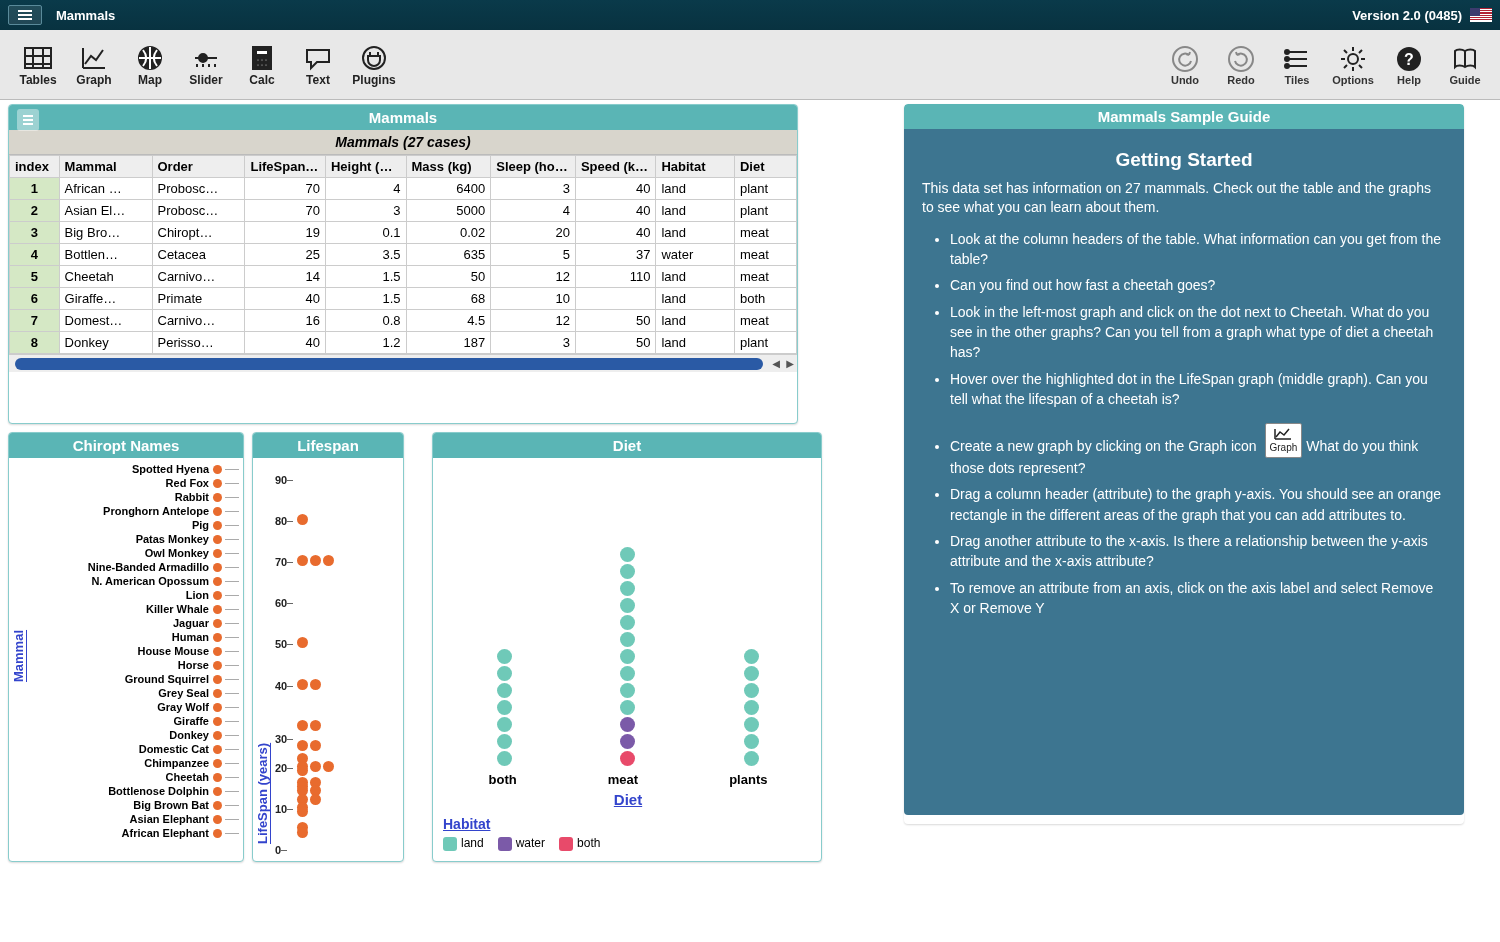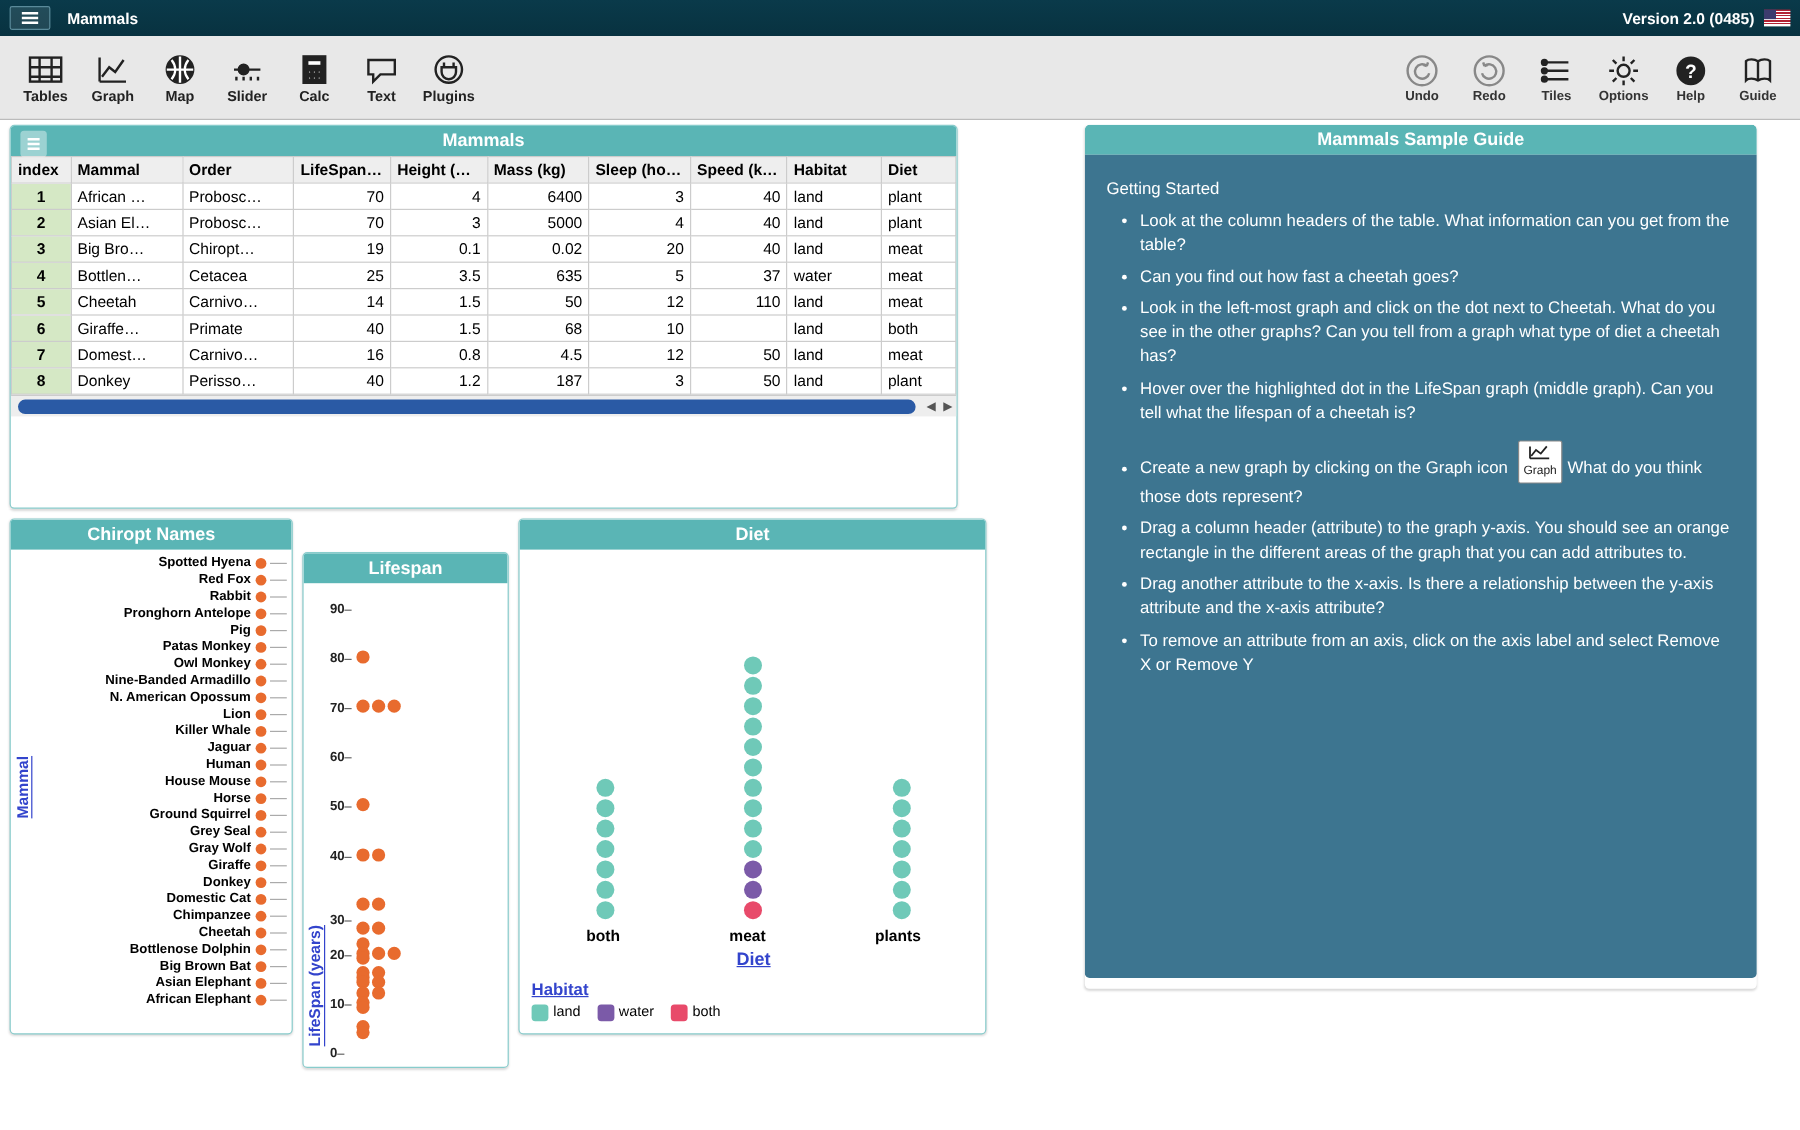--- a/index.html
+++ b/index.html
@@ -32,21 +32,21 @@
 .hscroll { display:flex; align-items:center; background:#eee; height:18px; border-top:1px solid #ccc; }
 .hscroll .track { flex:1; height:12px; background:#2a5aa5; border-radius:6px; margin:0 6px; }
 .hscroll .arrow { width:14px; height:14px; display:flex; align-items:center; justify-content:center; color:#555; font-size:10px;}
 .names-panel { left: 8px; top: 332px; width: 236px; height: 430px; }
 .names-body { display:flex; height: 396px; }
 .vlabel { writing-mode: vertical-rl; transform: rotate(180deg); color: #3344cc; font-weight: bold; text-decoration: underline; padding: 8px 2px; display:flex; align-items:center; justify-content:center;}
 .names-list { flex:1; overflow:hidden; padding-top: 4px; font-weight: bold; }
 .name-row { display:flex; align-items:center; justify-content:flex-end; height:14px; font-size:11px; padding-right:4px; }
 .name-row .dot { width:9px; height:9px; border-radius:50%; background:#e86b2e; margin-left:4px; flex-shrink:0; }
 .name-row .ruler { width:14px; border-bottom:1px solid #aaa; margin-left:3px;}
-.lifespan-panel { left: 252px; top: 332px; width: 172px; height: 430px; margin-top: 28px; }
+.lifespan-panel { left: 252px; top: 332px; width: 152px; height: 430px; }
 .ls-body { display:flex; height: 396px; }
 .ls-plot { flex:1; position:relative; padding:4px 4px 0 36px; }
 .ls-axis-label { position:absolute; left:2px; top:40px; bottom:10px; writing-mode:vertical-rl; transform:rotate(180deg); color:#3344cc; font-weight:bold; text-decoration:underline; font-size:13px; }
 .ls-tick { position:absolute; left:22px; font-size:11px; font-weight:bold; transform:translateY(50%); color:#222; }
 .ls-tick::after { content:""; position:absolute; left:100%; top:50%; width:6px; border-top:1px solid #666; }
 .ls-dot { position:absolute; width:11px; height:11px; border-radius:50%; background:#e86b2e; }
 .diet-panel { left: 432px; top: 332px; width: 390px; height: 430px; }
 .diet-body { height: 396px; position:relative; padding: 8px 8px 0 10px; }
 .diet-columns { display:flex; justify-content:space-around; height:300px; align-items:flex-end; }
 .diet-col { display:flex; flex-direction:column-reverse; align-items:center; gap:2px; }
@@ -55,21 +55,21 @@
 .c-water { background:#7b5aa8; }
 .c-both { background:#e84a6a; }
 .diet-xlabels { display:flex; justify-content:space-around; font-size:13px; font-weight:bold; margin-top:6px;}
 .diet-axis-label { text-align:center; color:#3344cc; font-weight:bold; text-decoration:underline; font-size:15px; margin-top:4px;}
 .diet-legend-title { color:#3344cc; font-weight:bold; text-decoration:underline; font-size:14px; margin-top:8px;}
 .diet-legend { display:flex; gap:14px; align-items:center; margin-top:4px; font-size:12px;}
 .diet-legend .sw { width:14px; height:14px; border-radius:3px; display:inline-block; margin-right:4px; vertical-align:middle;}
 .guide-panel { left: 904px; top: 4px; width: 560px; height: 720px; border:none; }
 .guide-title { background:#5ab5b5; color:#fff; font-weight:bold; text-align:center; padding:4px; font-size:15px; border-radius:4px 4px 0 0;}
 .guide-body { background:#3d7590; color:#fff; padding:16px 18px; font-size:14px; height:686px; border-radius:0 0 4px 4px;}
-.guide-body h4 { font-size:14px; margin: 4px 0 8px; font-weight:normal;}
+.guide-body h4 { font-size:19px; margin: 4px 0 8px; font-weight:bold;text-align:center;}
 .guide-body p { margin-bottom:12px; line-height:1.35;}
 .guide-body ul { padding-left: 28px; margin-bottom:14px; line-height:1.45;}
 .guide-body li { margin-bottom:6px; }
 .guide-graph-icon { display:inline-block; background:#fff; color:#222; padding:2px 4px; border-radius:2px; margin-left:4px; border:1px solid #888; font-size:10px; text-align:center;}
 .guide-graph-icon svg{vertical-align:middle;}
 .list-icon { position:absolute; left:8px; top:4px; width:22px; height:22px; background:rgba(255,255,255,.4); border-radius:3px; display:flex; align-items:center; justify-content:center;}
 .table-panel .panel-title { position:relative; }
 </style>
 </head>
 <body>
@@ -222,20 +222,21 @@
 
   <div class="panel table-panel">
     <div class="panel-title">
       <span class="list-icon">
           <svg width="14" height="14" viewBox="0 0 14 14">
             <path d="M2 3h10M2 7h10M2 11h10" stroke="#fff" stroke-width="2"></path>
           </svg>
         </span>
       <span>Mammals</span>
     </div>
+    <div class="table-caption">Mammals (27 cases)</div>
     <table class="data-table">
       <colgroup>
           <col style="width:48px">
           <col style="width:90px">
           <col style="width:90px">
           <col style="width:78px">
           <col style="width:78px">
           <col style="width:82px">
           <col style="width:82px">
           <col style="width:78px">
@@ -602,20 +603,21 @@
           <span><span class="sw c-water"></span>water</span>
           <span><span class="sw c-both"></span>both</span>
         </div>
     </div>
   </div>
 
   <div class="panel guide-panel">
     <div class="guide-title">Mammals Sample Guide</div>
     <div class="guide-body">
       <h4>Getting Started</h4>
+      <p>This data set has information on 27 mammals. Check out the table and the graphs to see what you can learn about them.</p>
       <ul id="g-bul1">
           <li>Look at the column headers of the table. What information can you get from the table?</li>
           <li>Can you find out how fast a cheetah goes?</li>
           <li>Look in the left-most graph and click on the dot next to Cheetah. What do you see in the other graphs? Can you tell from a graph what type of diet a cheetah has?</li>
           <li>Hover over the highlighted dot in the LifeSpan graph (middle graph). Can you tell what the lifespan of a cheetah is?</li>
         </ul>
       <ul id="g-bul2">
           <li>Create a new graph by clicking on the Graph icon <span class="guide-graph-icon"><svg width="20" height="14" viewBox="0 0 20 14">
                 <path d="M2 12V2M2 12h16" stroke="#222" fill="none" stroke-width="1.5"></path>
                 <path d="M3 10l4-5 4 3 5-6" stroke="#222" fill="none" stroke-width="1.5"></path>

